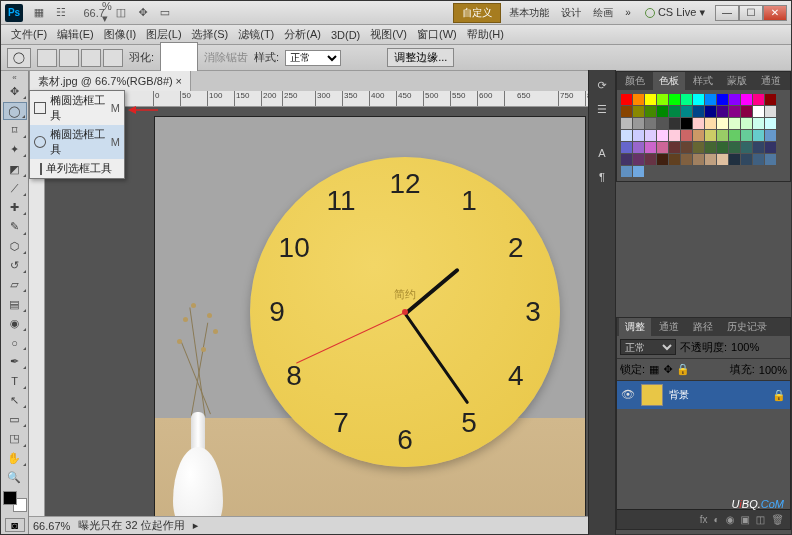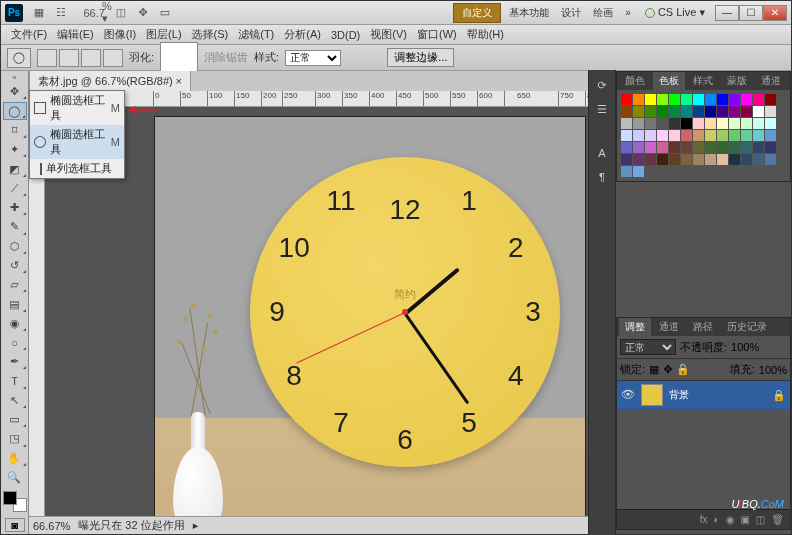--- a/index.html
+++ b/index.html
@@ -242,21 +242,21 @@
               <div class="num" style="left: 265.851px; top: 91px;">2</div>
               <div class="num" style="left: 283px; top: 155px;">3</div>
               <div class="num" style="left: 265.851px; top: 219px;">4</div>
               <div class="num" style="left: 219px; top: 265.851px;">5</div>
               <div class="num" style="left: 155px; top: 283px;">6</div>
               <div class="num" style="left: 91px; top: 265.851px;">7</div>
               <div class="num" style="left: 44.1487px; top: 219px;">8</div>
               <div class="num" style="left: 27px; top: 155px;">9</div>
               <div class="num" style="left: 44.1487px; top: 91px;">10</div>
               <div class="num" style="left: 91px; top: 44.1487px;">11</div>
-              <div class="num" style="left: 155px; top: 27px; margin-top: 26px;">12</div>
+              <div class="num" style="left: 155px; top: 27px;">12</div>
             </div>
         </div>
       </div>
       <div class="statusbar">
         <span>66.67%</span>
         <span>曝光只在 32 位起作用</span>
         <span>▸</span>
       </div>
     </div>
 

